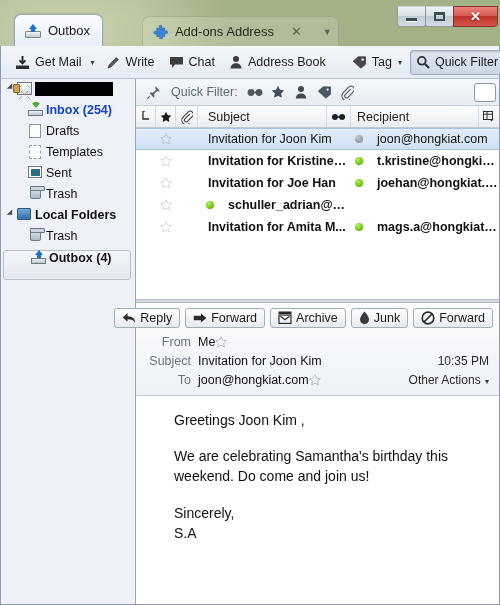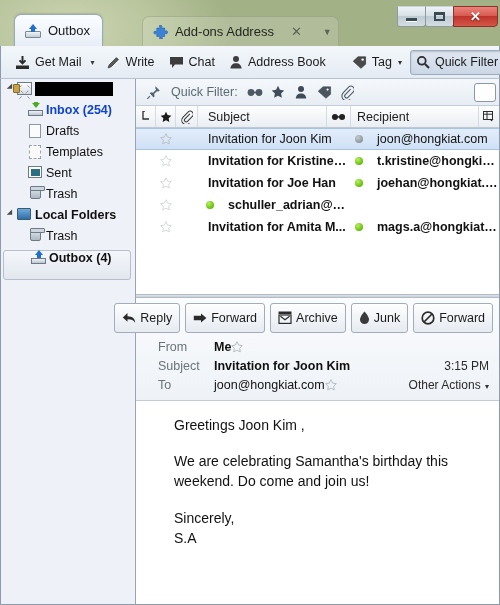--- a/index.html
+++ b/index.html
@@ -363,37 +363,37 @@
     flex: 0 0 auto;
     background: linear-gradient(to bottom,#fbfcfd,#eef2f7);
     border-bottom: 1px solid #c3ccd6;
     padding: 5px 6px 5px 6px;
   }
   .hdr-actions {
     display: flex; justify-content: flex-end; gap: 5px; margin-bottom: 5px;
   }
   .abtn {
     display: flex; align-items: center; gap: 4px;
-    height: 30px; padding: 0 7px;
+    height: 20px; padding: 0 7px;
     font-size: 12.5px; color: #1b1b1b;
     background: linear-gradient(to bottom,#fdfefe,#e6ebf1);
     border: 1px solid #a3adb9;
     border-radius: 3px;
     white-space: nowrap;
   }
   .hdr-line {
     display: flex; align-items: center;
     font-size: 12.5px;
     min-height: 19px;
   }
   .hdr-key {
-    width: 56px; flex: none; text-align: left; color: #6a737c; padding-right: 7px; margin-left: 16px;
+    width: 56px; flex: none; text-align: right; color: #6a737c; padding-right: 7px;
   }
   .hdr-val { color: #111; display: flex; align-items: center; gap: 1px; }
-  .hdr-val.bold { font-weight: bold; }
+  .hdr-val.bold { font-weight: normal; }
   .hdr-right { margin-left: auto; font-size: 12px; color: #2a2a2a; padding-right: 4px; }
   .star-sm { color: #c8cdd3; font-size: 11px; }
 
   
   .msgbody {
     flex: 1 1 auto;
     background: #fff;
     padding: 14px 14px 0 14px;
     font-size: 14px;
     color: #111;
@@ -830,21 +830,21 @@
           <span class="star-sm">
             <svg width="12" height="12" viewBox="0 0 14 14">
               <path d="M7 .8l1.9 4 4.3.6-3.1 3 .8 4.3L7 10.7l-3.9 2 .8-4.3-3.1-3 4.3-.6z" fill="none" stroke="#b3bac2" stroke-width="1.1"></path>
             </svg>
           </span>
         </div>
 
         <div class="hdr-line">
           <span class="hdr-key">Subject</span>
           <span class="hdr-val bold">Invitation for Joon Kim</span>
-          <span class="hdr-right">3:15 PM</span>
+          <span class="hdr-right">10:35 PM</span>
         </div>
 
         <div class="hdr-line">
           <span class="hdr-key">To</span>
           <span class="hdr-val">joon@hongkiat.com</span>
           <span class="star-sm">
             <svg width="12" height="12" viewBox="0 0 14 14">
               <path d="M7 .8l1.9 4 4.3.6-3.1 3 .8 4.3L7 10.7l-3.9 2 .8-4.3-3.1-3 4.3-.6z" fill="none" stroke="#b3bac2" stroke-width="1.1"></path>
             </svg>
           </span>

